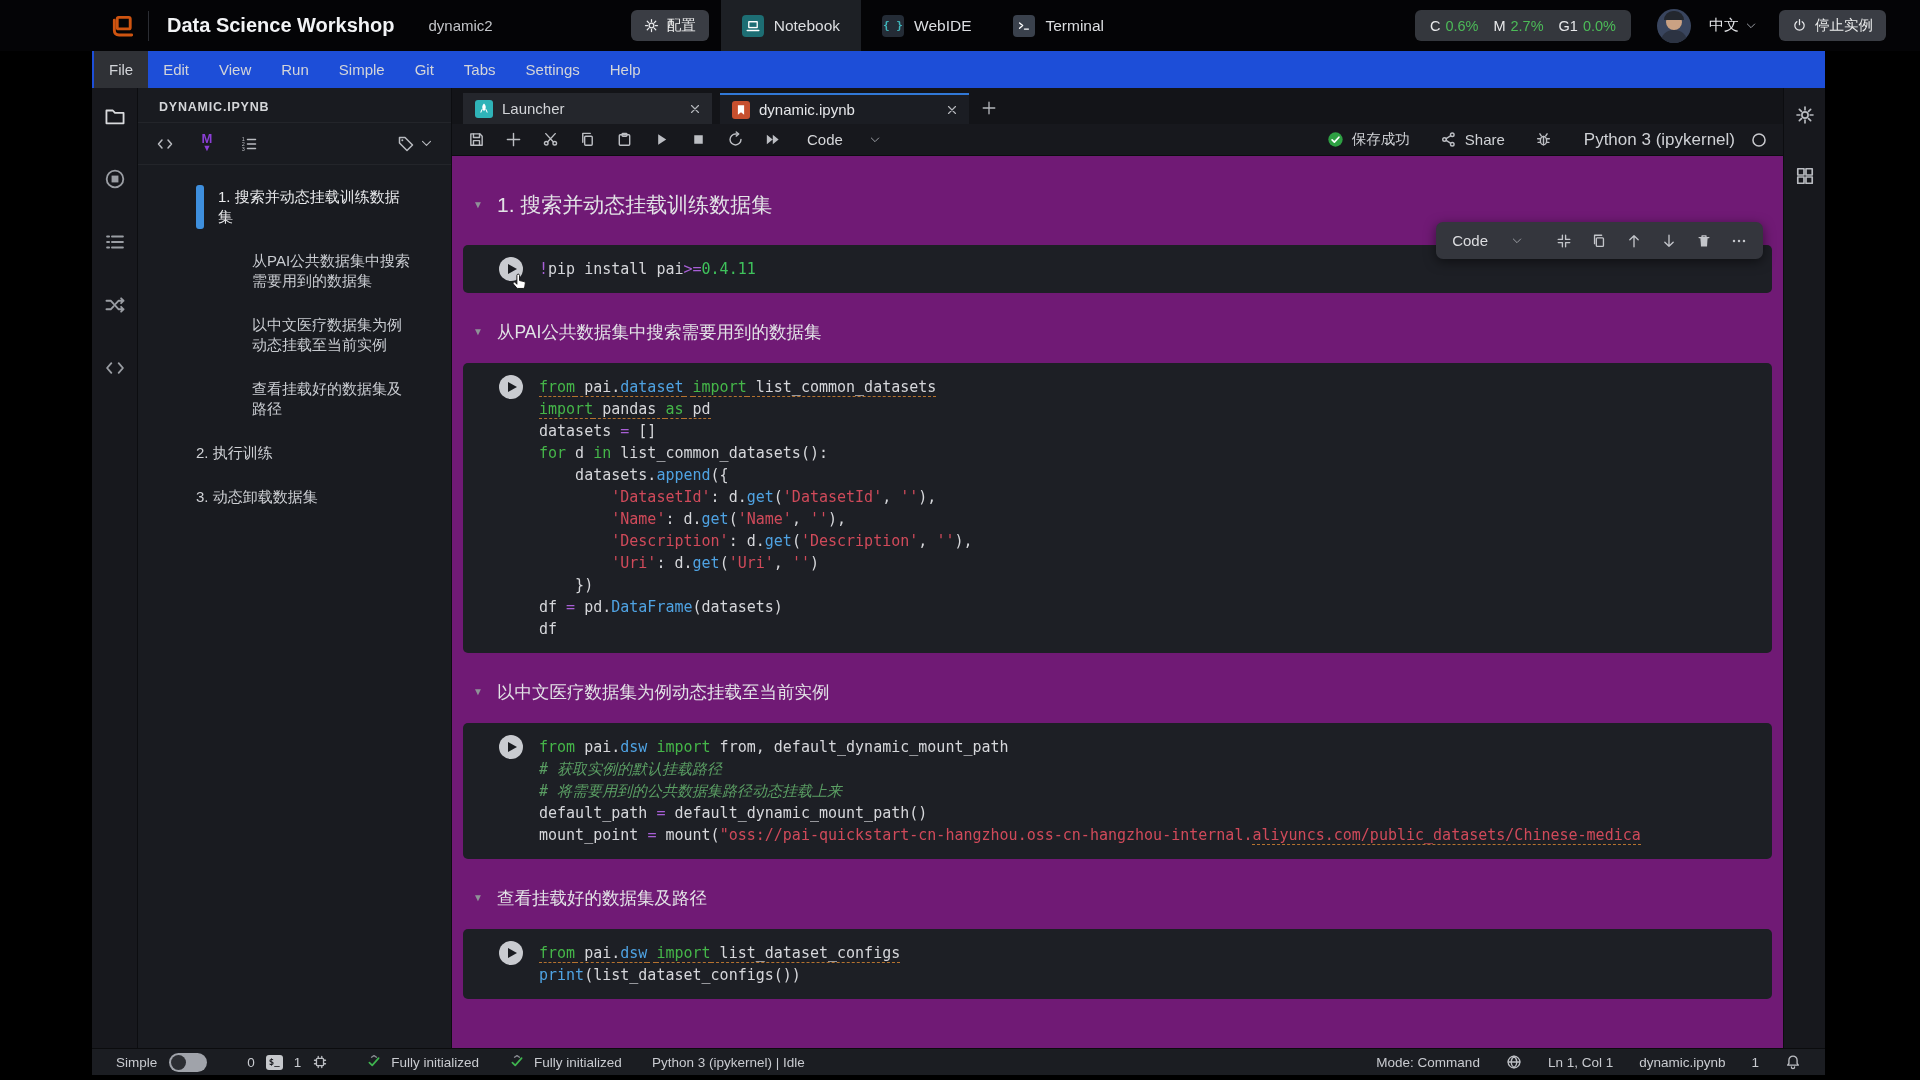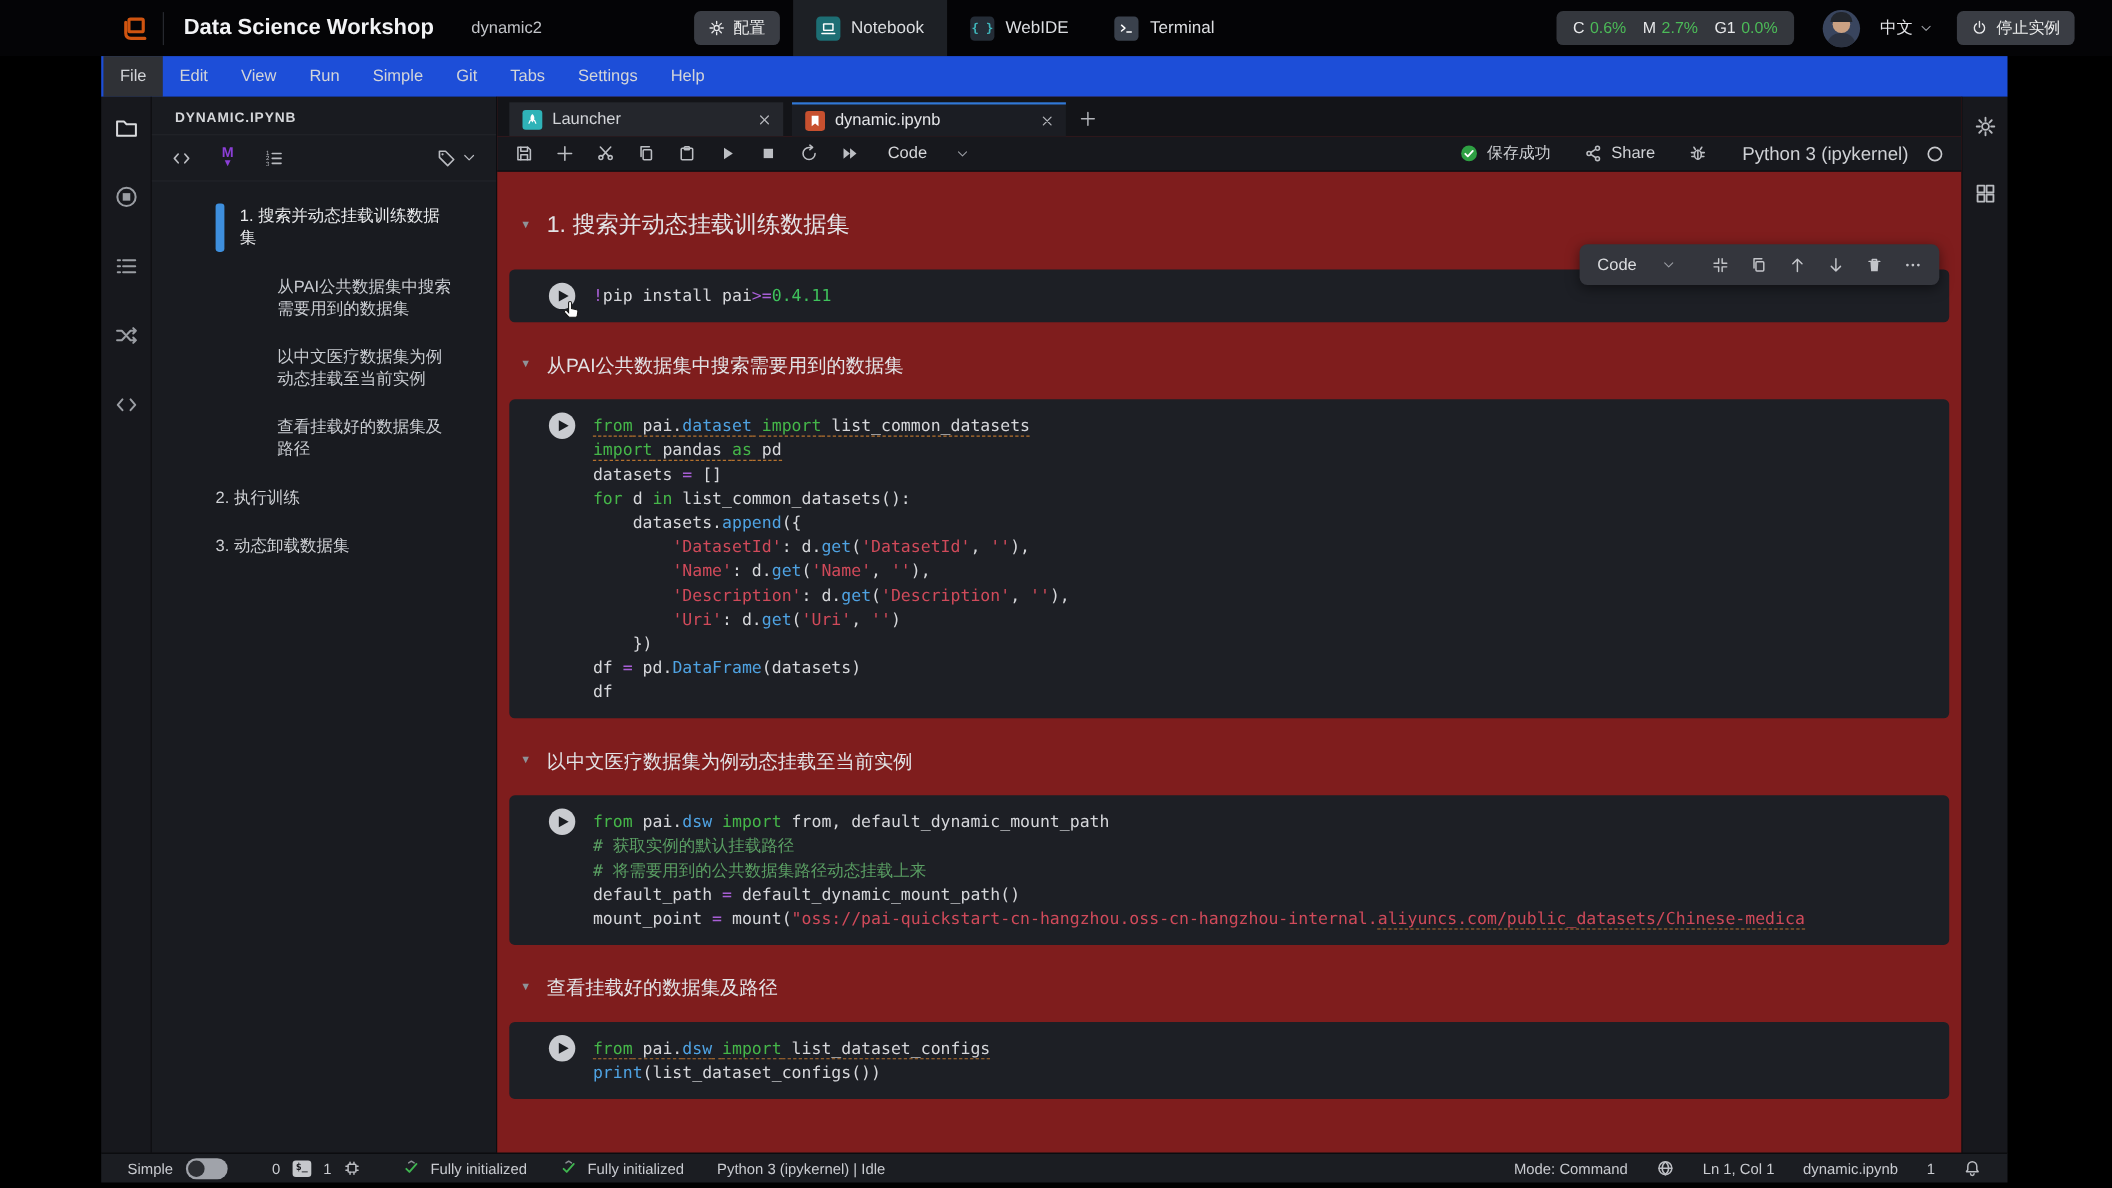--- a/index.html
+++ b/index.html
@@ -57,21 +57,21 @@
   .md-badge .dn{display:block;font-size:9px;margin-top:1px}
   .side-tools .right{margin-left:auto;display:flex;align-items:center;gap:5px}
   .side-tools .ic.sm{width:13px;height:13px}
   .outline{padding-top:22px;overflow:hidden}
   .outline-item{position:relative;margin-bottom:24px;font-size:15px;line-height:20px;color:#ced0d4;cursor:default}
   .outline-item.lvl1{padding-left:58px;padding-right:44px}
   .outline-item.lvl2{padding-left:114px;padding-right:35px;color:#c9ccd1}
   .outline-item.active{padding-left:80px;color:#e9eaec}
   .outline-bar{position:absolute;left:58px;top:-2px;bottom:-2px;width:8px;border-radius:3px;background:#3e8fdd}
   
-  .main{flex:1;background:#7f1d1d;position:relative;display:flex;flex-direction:column;min-width:0}
+  .main{flex:1;background:#701a75;position:relative;display:flex;flex-direction:column;min-width:0}
   .tabbar{height:36px;display:flex;align-items:flex-end;padding-left:11px;background:#131418}
   .tab{width:249px;height:31px;display:flex;align-items:center;gap:9px;padding:0 10px 0 12px;font-size:15px;box-sizing:border-box;cursor:default}
   .tab.launcher{background:#24262c;color:#d2d4d8}
   .tab.active-tab{background:#1b1d23;border-top:2px solid #3178d6;color:#e4e5e8;margin-left:8px}
   .tab-icon{width:18px;height:18px;border-radius:3px;display:flex;align-items:center;justify-content:center;flex:none}
   .tab-icon svg{width:14px;height:14px}
   .ti-teal{background:#2fb3b8}
   .ti-orange{background:#c7502f}
   .tab-close{margin-left:auto;width:14px;height:14px;color:#b4b6bb}
   .tab-add{margin-left:12px;width:16px;height:16px;color:#b4b6bb;margin-bottom:8px}
@@ -98,21 +98,21 @@
   .play-btn{position:absolute;left:36px;top:12px;width:24px;height:24px;border-radius:50%;background:#c9cbd0;display:flex;align-items:center;justify-content:center;cursor:pointer}
   .play-btn .ptri{width:0;height:0;border-left:9px solid #1a1c21;border-top:5.5px solid transparent;border-bottom:5.5px solid transparent;margin-left:3px}
   .hand-cur{position:absolute;left:46px;top:26px;width:20px;height:20px;z-index:4}
   .code-line{white-space:pre;font-family:"DejaVu Sans Mono",monospace;font-size:15px;line-height:22px}
   .tok-tx{color:#d6d7db}
   .tok-kw{color:#45b649}
   .tok-fn{color:#4fa3e3}
   .tok-st{color:#d04a5a}
   .tok-num{color:#3fc25c}
   .tok-op{color:#a85fd6}
-  .tok-cm{color:#5a9e63;}
+  .tok-cm{color:#5a9e63;font-style:italic}
   .tok-ul{border-bottom:1px dashed #b5722f}
   
   .cell-float{position:absolute;top:134px;right:20px;height:37px;background:#34363d;border-radius:7px;display:flex;align-items:center;padding:0 16px;gap:19px;box-shadow:0 3px 12px rgba(0,0,0,.5);z-index:6;font-size:15px;color:#dcdde0}
   .cell-float .ic{width:16px;height:16px;color:#c3c5ca}
   .cell-float .ic.sm{width:12px;height:12px;color:#9a9da3;margin-left:22px}
   
   .rightrail{width:42px;background:#17181d;border-left:1px solid #0c0d10;display:flex;flex-direction:column;align-items:center;padding-top:17px;gap:41px;box-sizing:border-box}
   .rail-ic{width:20px;height:20px;color:#b9bbc0}
   
   .statusbar{position:absolute;left:92px;top:1048px;width:1733px;height:27px;background:#1b1d22;border-top:1px solid #0b0c0e;display:flex;align-items:center;padding:0 24px;box-sizing:border-box;font-size:13.5px;color:#c9cbd0}

